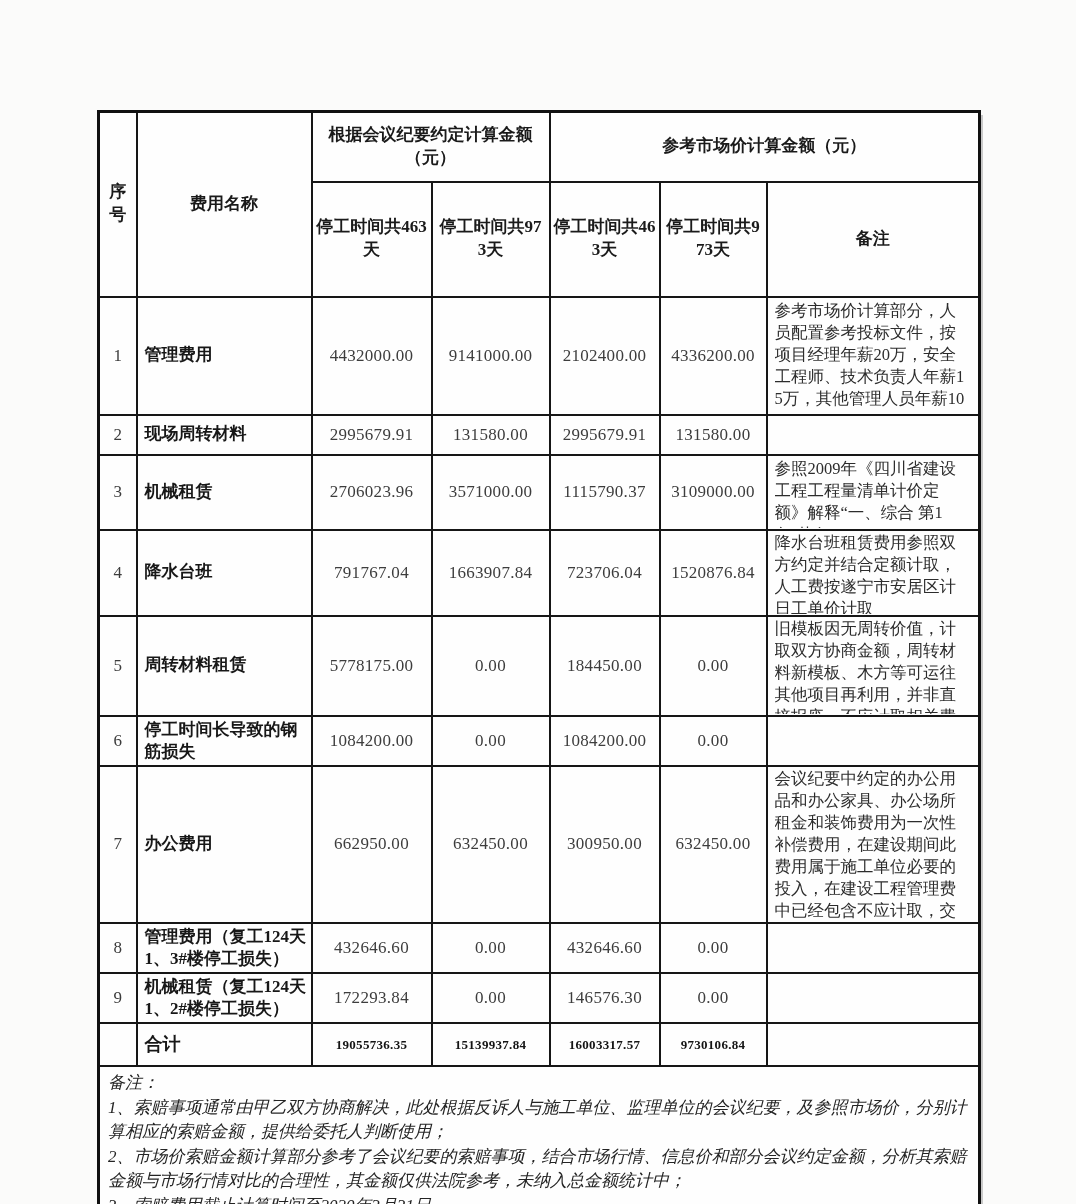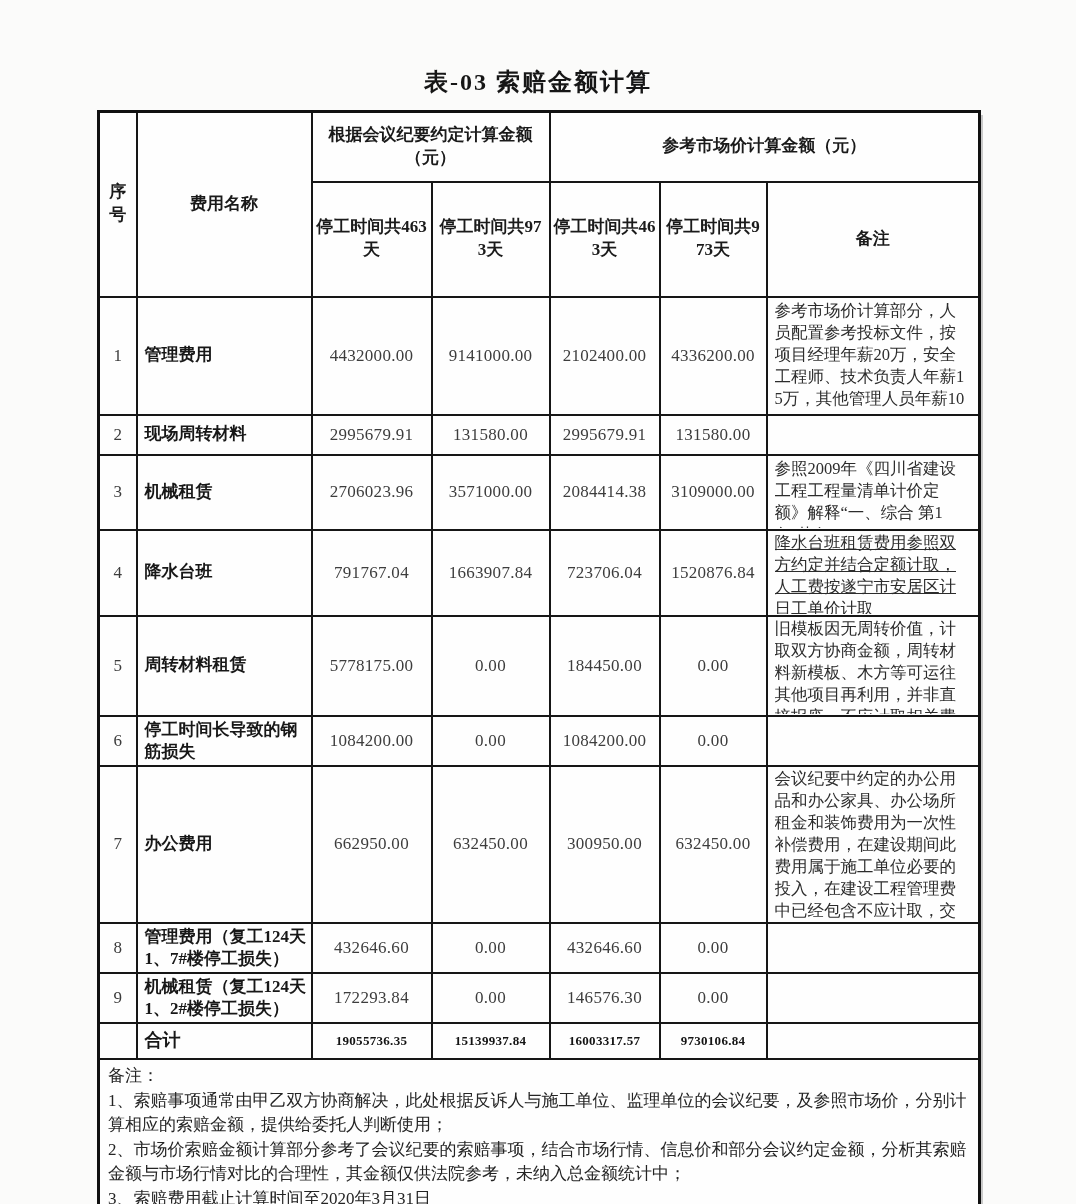--- a/index.html
+++ b/index.html
@@ -46,38 +46,37 @@
   }
   table.main-table { border: 3px solid #111; }
   th { font-weight: bold; text-align: center; line-height: 1.35; padding: 2px 3px; word-break: break-all; color: #1a1a1a; }
   td.idx { text-align: center; color: #3c3c3c; font-size: 16px; }
   td.name { font-weight: bold; text-align: left; padding: 2px 0 2px 7px; line-height: 1.3; color: #171717; word-break: break-all; }
   td.num { text-align: center; color: #3d3d3d; letter-spacing: 0.3px; }
   td.remark { vertical-align: top; padding: 1px 6px 0 7px; text-align: left; }
   .remark-text { font-size: 16.5px; line-height: 22px; color: #2c2c2c; overflow: hidden; word-break: break-all; }
   .mh112 { max-height: 112px; }
   .mh70  { max-height: 70px; }
-  .mh82  { max-height: 82px; text-decoration: underline; }
+  .mh82  { max-height: 82px; }
   .mh96  { max-height: 96px; }
   .mh153 { max-height: 153px; }
   tr.total-row td.name { font-size: 18px; }
   tr.total-row td.num { font-weight: bold; color: #141414; font-size: 13px; }
   td.notes-cell {
     vertical-align: top;
     text-align: left;
     padding: 4px 8px 6px 8px;
   }
-  .note-line { font-size: 17px; line-height: 24.5px; color: #242424; word-break: break-all; }
+  .note-line { font-size: 17px; line-height: 24.5px; color: #242424; word-break: break-all; font-style: italic; }
 </style>
 </head>
 <body>
 
 <div class="page">
 
-  <div class="title">表-03 索赔金额计算</div>
 
   <table class="main-table">
     <colgroup>
       <col style="width:38px">
         <col style="width:175px">
         <col style="width:120px">
         <col style="width:118px">
       <col style="width:110px">
         <col style="width:107px">
         <col style="width:213px">
@@ -119,21 +118,21 @@
         <td class="remark">
             <div class="remark-text"></div>
           </td>
       </tr>
 
       <tr style="height:75px">
         <td class="idx">3</td>
         <td class="name">机械租赁</td>
         <td class="num">2706023.96</td>
         <td class="num">3571000.00</td>
-        <td class="num">2084414.38</td>
+        <td class="num">1115790.37</td>
         <td class="num">3109000.00</td>
         <td class="remark">
             <div class="remark-text mh70">参照2009年《四川省建设工程工程量清单计价定额》解释“一、综合 第1条”执行</div>
           </td>
       </tr>
 
       <tr style="height:86px">
         <td class="idx">4</td>
         <td class="name">降水台班</td>
         <td class="num">791767.04</td>
@@ -176,21 +175,21 @@
         <td class="num">632450.00</td>
         <td class="num">300950.00</td>
         <td class="num">632450.00</td>
         <td class="remark">
             <div class="remark-text mh153">会议纪要中约定的办公用品和办公家具、办公场所租金和装饰费用为一次性补偿费用，在建设期间此费用属于施工单位必要的投入，在建设工程管理费中已经包含不应计取，交通费用按双方约定计取</div>
           </td>
       </tr>
 
       <tr style="height:47px">
         <td class="idx">8</td>
-        <td class="name">管理费用（复工124天1、7#楼停工损失）</td>
+        <td class="name">管理费用（复工124天1、3#楼停工损失）</td>
         <td class="num">432646.60</td>
         <td class="num">0.00</td>
         <td class="num">432646.60</td>
         <td class="num">0.00</td>
         <td class="remark">
             <div class="remark-text"></div>
           </td>
       </tr>
 
       <tr style="height:46px">
@@ -198,21 +197,21 @@
         <td class="name">机械租赁（复工124天1、2#楼停工损失）</td>
         <td class="num">172293.84</td>
         <td class="num">0.00</td>
         <td class="num">146576.30</td>
         <td class="num">0.00</td>
         <td class="remark">
             <div class="remark-text"></div>
           </td>
       </tr>
 
-      <tr class="total-row" style="height:36px">
+      <tr class="total-row" style="height:43px">
         <td class="idx"></td>
         <td class="name">合计</td>
         <td class="num">19055736.35</td>
         <td class="num">15139937.84</td>
         <td class="num">16003317.57</td>
         <td class="num">9730106.84</td>
         <td class="remark"></td>
       </tr>
 
       <tr style="height:140px">

